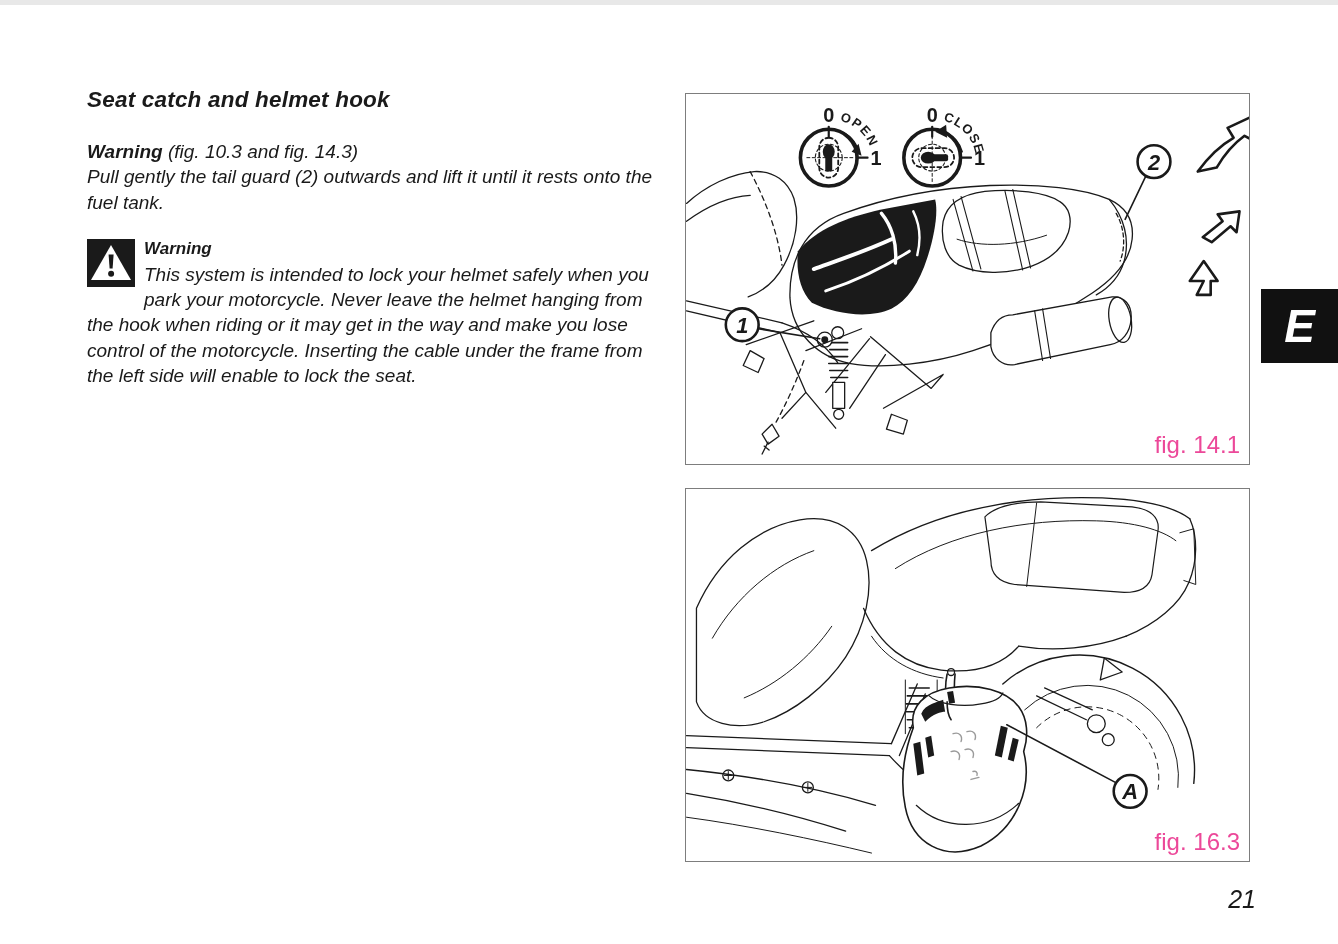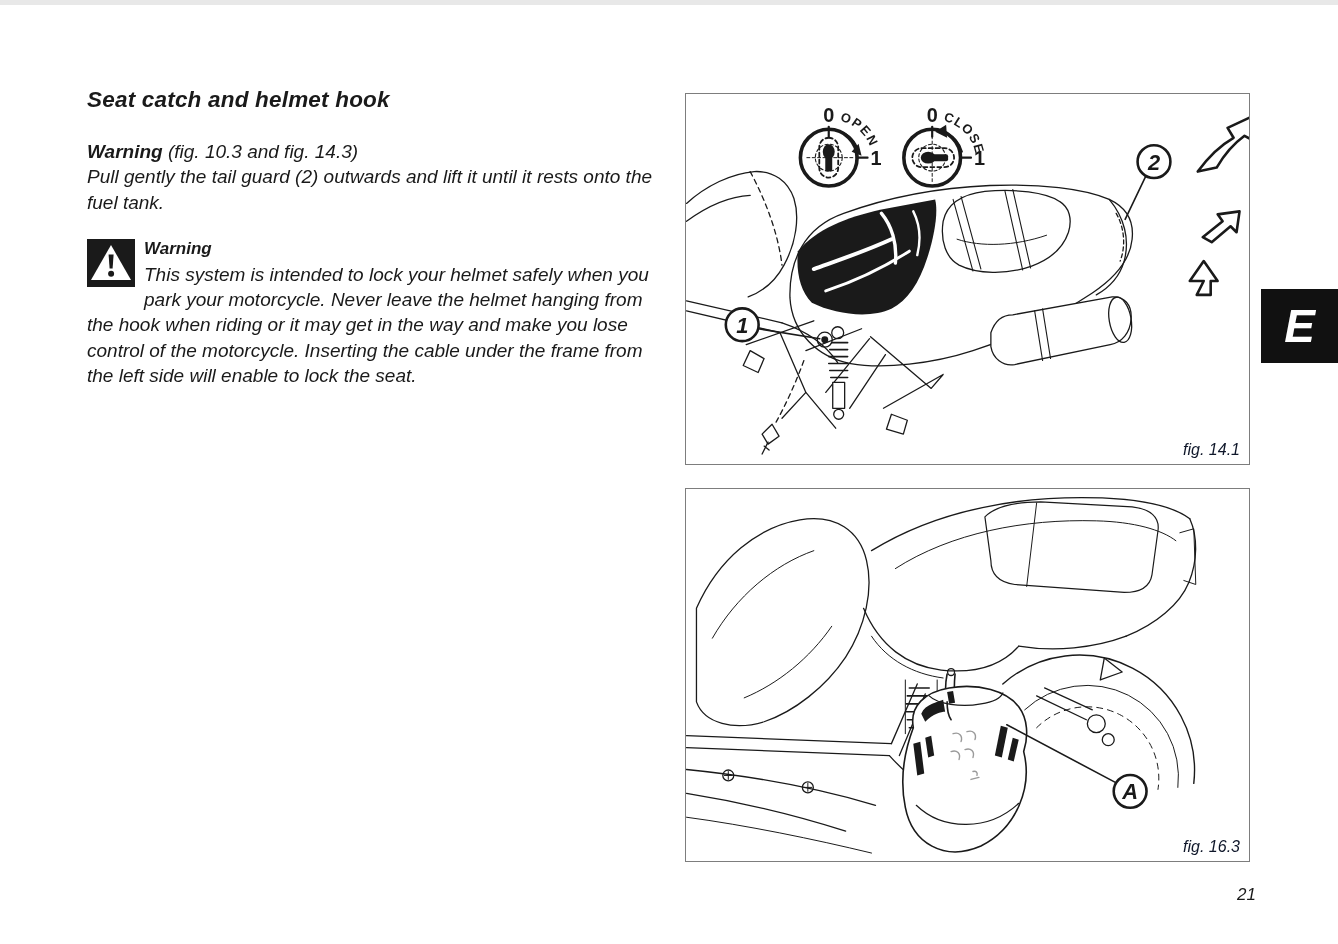--- a/index.html
+++ b/index.html
@@ -32,33 +32,33 @@
   
   .figure-box{
     position:absolute;left:685px;width:565px;
     border:1px solid #7d7d7d;background:#fff;box-sizing:border-box;
   }
   #figure-1{top:88px;height:372px;}
   #figure-2{top:483px;height:374px;}
   .figure-box svg{display:block;width:100%;height:100%;}
   .fig-caption{
     position:absolute;right:9px;bottom:5px;
-    font-size:16px;font-style:italic;color:#0f172a;
+    font-size:24px;color:#ec4899;
   }
   
   .section-tab{
     position:absolute;right:0;top:284px;width:77px;height:74px;
     background:#111111;color:#ffffff;
     display:flex;align-items:center;justify-content:center;
     font-size:46px;font-weight:bold;font-style:italic;
   }
   
   .page-number{
     position:absolute;right:82px;top:880px;
-    font-size:17px;font-style:italic;
+    font-size:25px;font-style:italic;
   }
   
   svg text{font-family:"Liberation Sans", sans-serif;fill:#1a1a1a;}
 </style>
 </head>
 <body>
 
 <div class="page">
 
   <div class="text-column">

